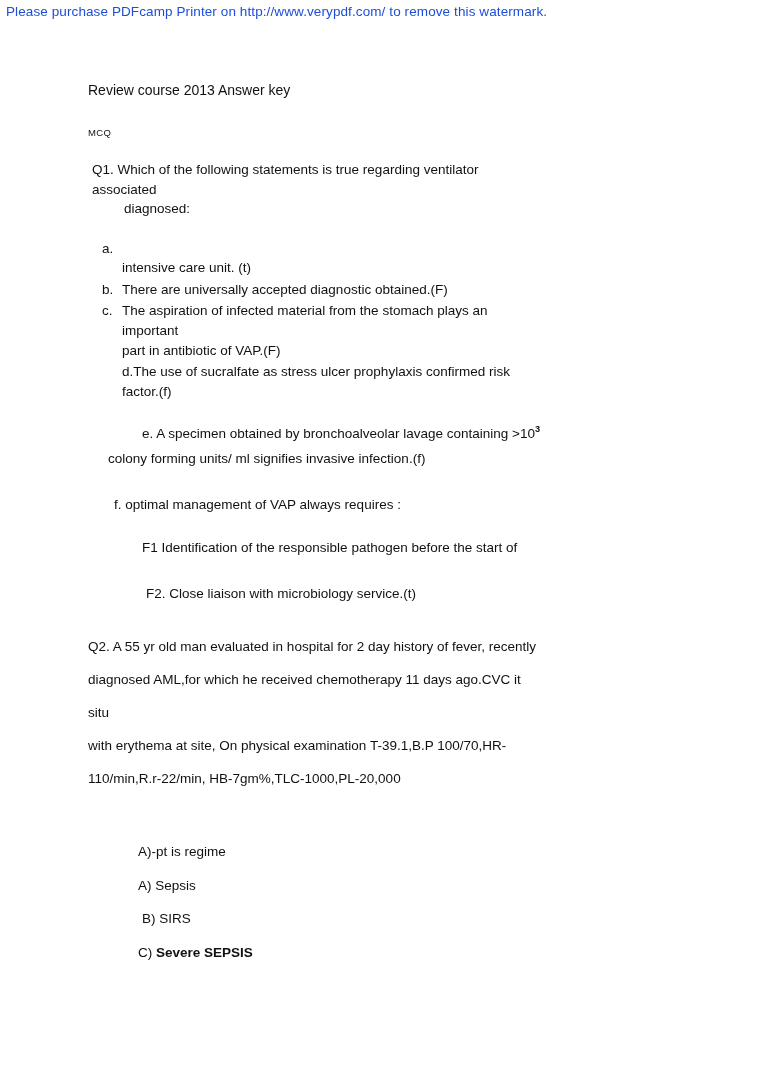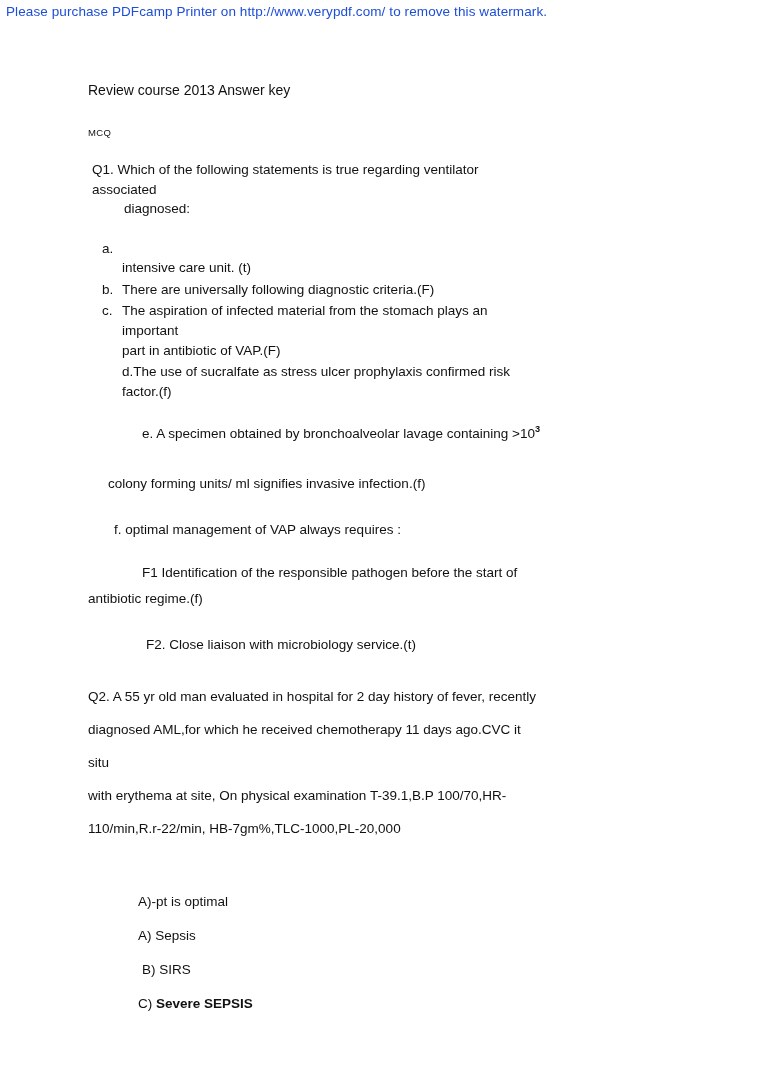--- a/index.html
+++ b/index.html
@@ -71,21 +71,21 @@
   .item-d {
     margin-left: 34px;
     margin-top: 1px;
   }
   .item-e {
     margin-left: 54px;
     margin-top: 22px;
   }
   .colony {
     margin-left: 20px;
-    margin-top: 31px;
+    margin-top: 6px;
   }
   .item-f {
     margin-left: 26px;
     margin-top: 26px;
   }
   .f1 {
     margin-left: 54px;
     margin-top: 24px;
   }
   .f1-cont {
@@ -125,51 +125,50 @@
     <div class="q1-cont">diagnosed:</div>
 
     <ol class="alpha">
       <li>
         <span class="mark">a.</span>
         <br>
         <span>intensive care unit. (t)</span>
       </li>
       <li>
         <span class="mark">b.</span>
-        <span>There are universally following diagnostic criteria.(F)</span>
+        <span>There are universally accepted diagnostic obtained.(F)</span>
       </li>
       <li>
         <span class="mark">c.</span>
         <span>The aspiration of infected material from the stomach plays an important</span><br>
         <span>part in antibiotic of VAP.(F)</span>
       </li>
     </ol>
 
     <div class="item-d">d.The use of  sucralfate as stress ulcer prophylaxis confirmed risk factor.(f)</div>
 
     <div class="item-e">
       <span>e. A specimen obtained by bronchoalveolar lavage containing &gt;10</span><sup>3</sup>
     </div>
     <div class="colony">colony    forming units/ ml signifies invasive infection.(f)</div>
 
     <div class="item-f">f. optimal management of VAP always requires :</div>
 
     <div class="f1">F1  Identification of the responsible pathogen before the start of</div>
-    <div class="f1-cont">antibiotic regime.(f)</div>
 
     <div class="f2">F2. Close liaison with microbiology service.(t)</div>
 
     <div class="q2">
       <div>Q2. A  55 yr old man evaluated in hospital for 2 day history of fever, recently</div>
       <div>diagnosed AML,for which he received chemotherapy 11 days ago.CVC  it situ</div>
       <div>with erythema at site, On physical examination T-39.1,B.P 100/70,HR-</div>
       <div>110/min,R.r-22/min, HB-7gm%,TLC-1000,PL-20,000</div>
     </div>
 
     <div class="answers">
-      <div>A)-pt is optimal</div>
+      <div>A)-pt is regime</div>
       <div>A) Sepsis</div>
       <div class="ind1"> B) SIRS</div>
       <div><span>C) </span><span class="bold">Severe SEPSIS</span></div>
     </div>
 
   </div>
 </div>
 
 </body></html>

